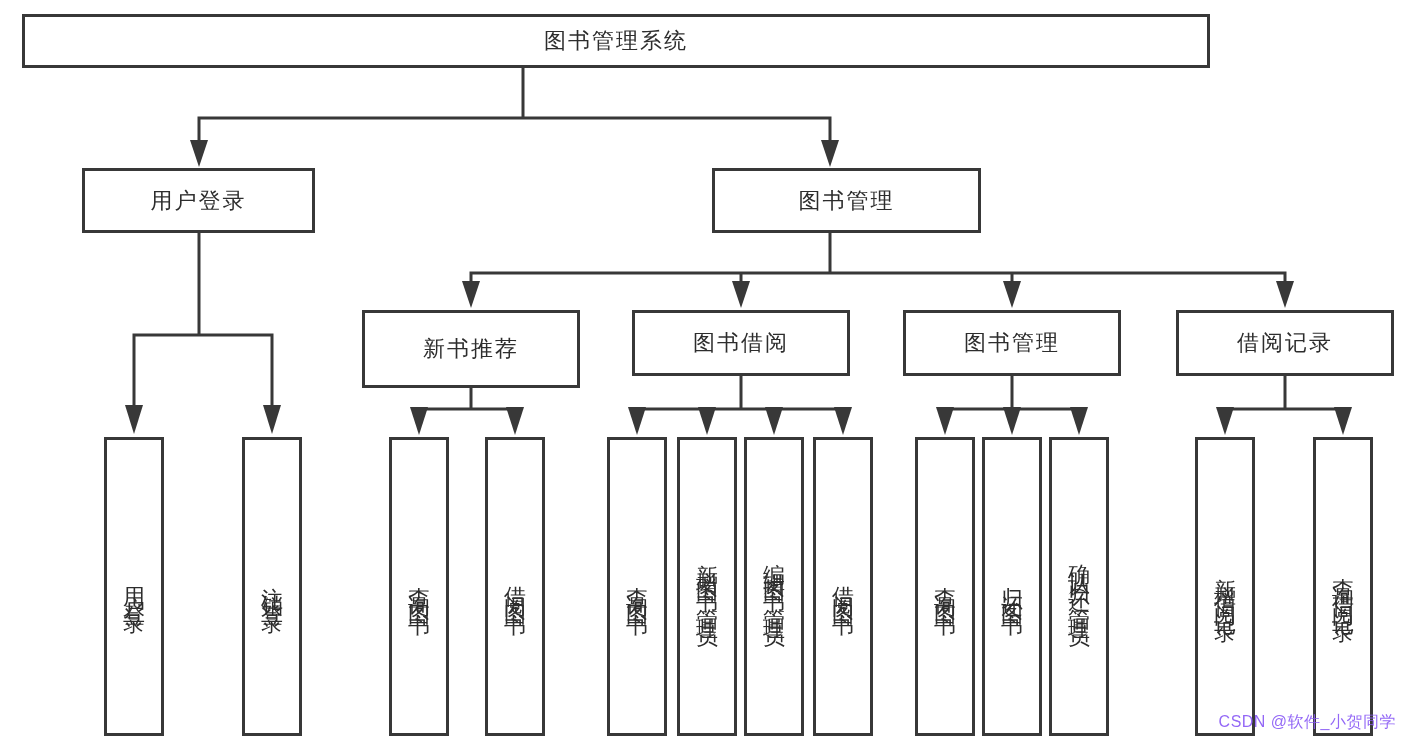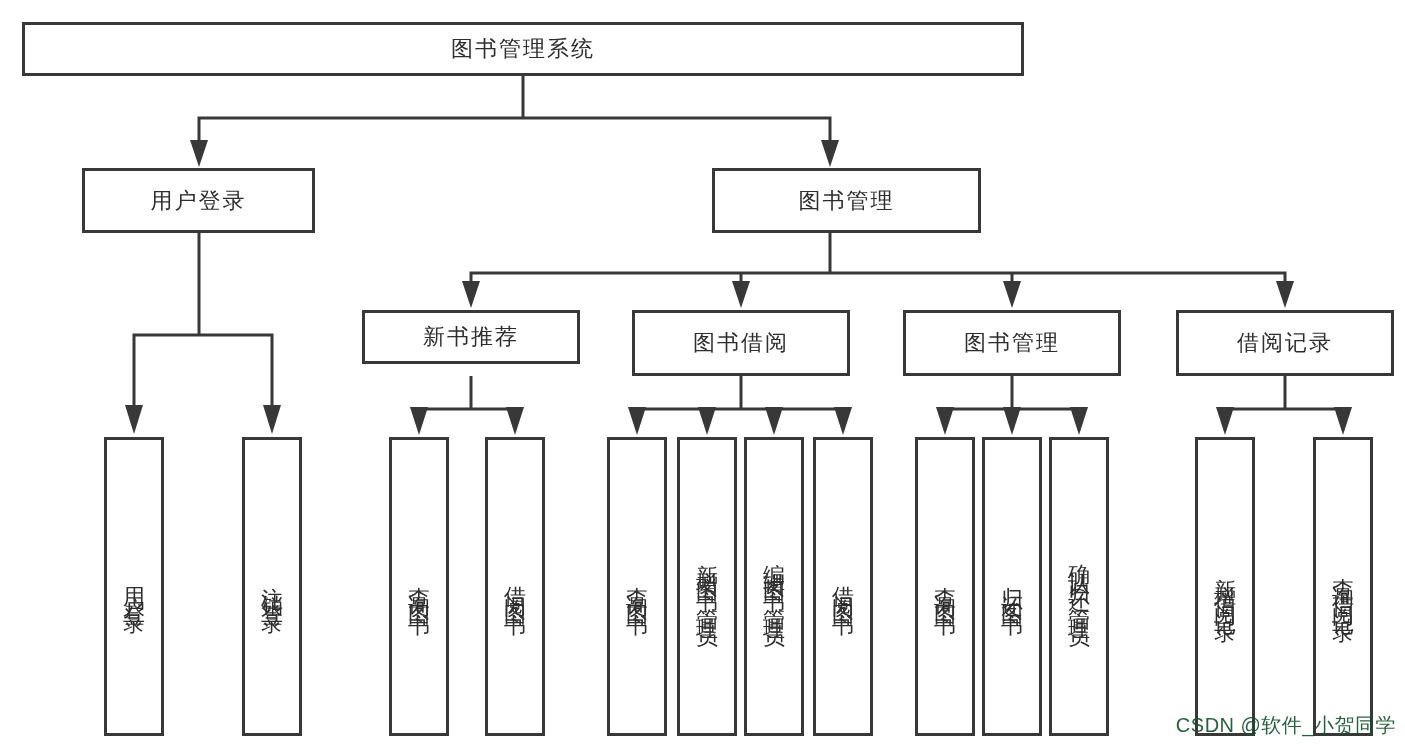--- a/index.html
+++ b/index.html
@@ -32,23 +32,23 @@
     writing-mode:vertical-rl;
     text-orientation:mixed;
     letter-spacing:9px;
     font-size:22px;
     white-space:normal;
   }
   .watermark{
     position:absolute;
     left:1140px;top:712px;width:256px;
     text-align:right;
-    font-size:20px;
+    font-size:16px;
     letter-spacing:0.5px;
-    color:#14532d;
+    color:#8b5cf6;
     opacity:0.92;
     font-family:"Liberation Sans","DejaVu Sans",sans-serif;
     white-space:nowrap;
   }
 </style>
 </head>
 <body>
 
 <div class="canvas">
 
@@ -88,32 +88,32 @@
 
       <polygon points="936,407 954,407 945,435"></polygon>
       <polygon points="1003,407 1021,407 1012,435"></polygon>
       <polygon points="1070,407 1088,407 1079,435"></polygon>
 
       <polygon points="1216,407 1234,407 1225,435"></polygon>
       <polygon points="1334,407 1352,407 1343,435"></polygon>
     </g>
   </svg>
 
-  <div class="node h" style="left:22px;top:22px;width:1002px;height:54px">
+  <div class="node h" style="left:22px;top:14px;width:1188px;height:54px">
     <span>图书管理系统</span>
   </div>
 
   <div class="node h" style="left:82px;top:168px;width:233px;height:65px">
     <span>用户登录</span>
   </div>
   <div class="node h" style="left:712px;top:168px;width:269px;height:65px">
     <span>图书管理</span>
   </div>
 
-  <div class="node h" style="left:362px;top:310px;width:218px;height:54px">
+  <div class="node h" style="left:362px;top:310px;width:218px;height:78px">
     <span>新书推荐</span>
   </div>
   <div class="node h" style="left:632px;top:310px;width:218px;height:66px">
     <span>图书借阅</span>
   </div>
   <div class="node h" style="left:903px;top:310px;width:218px;height:66px">
     <span>图书管理</span>
   </div>
   <div class="node h" style="left:1176px;top:310px;width:218px;height:66px">
     <span>借阅记录</span>

